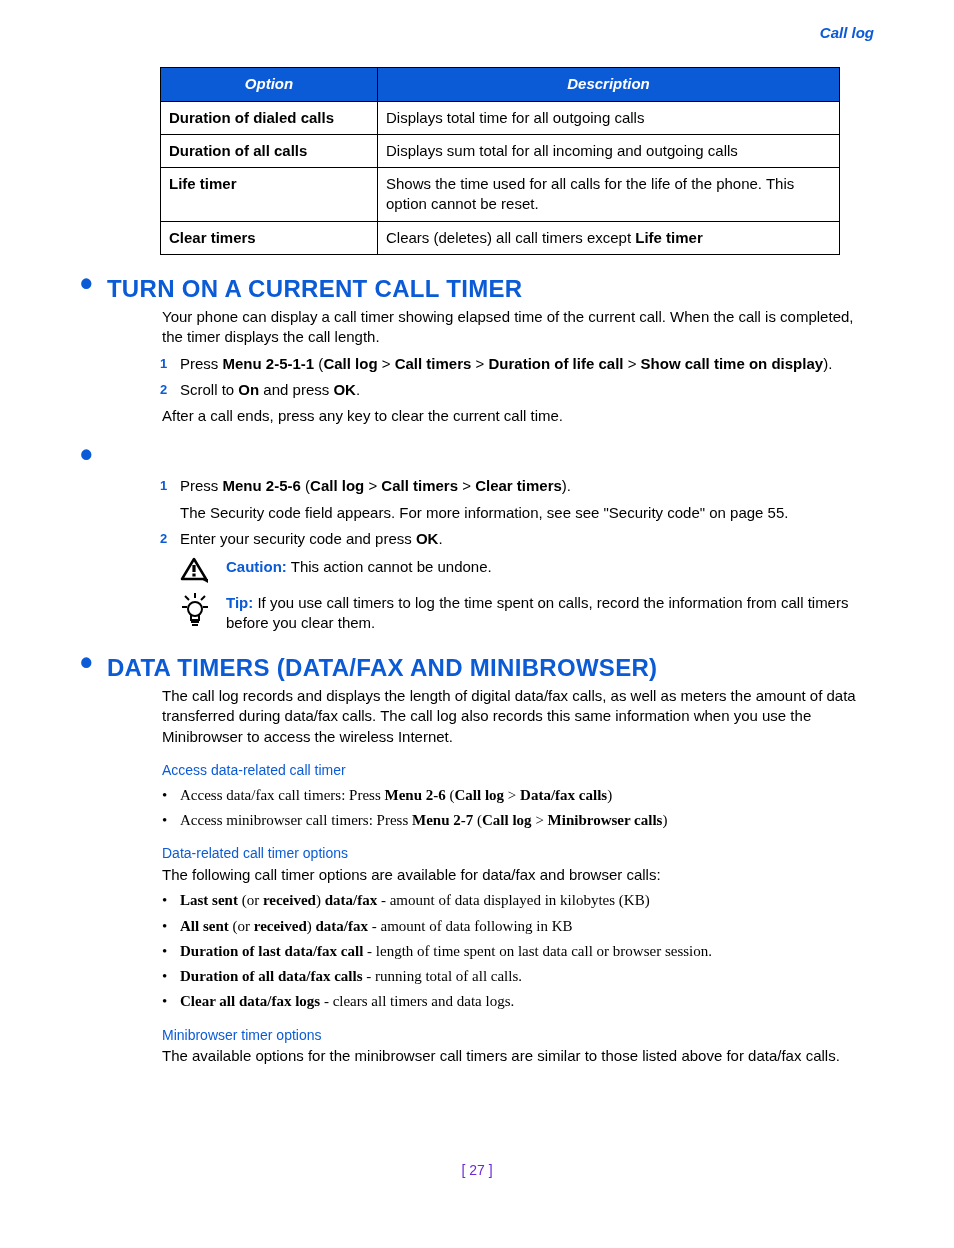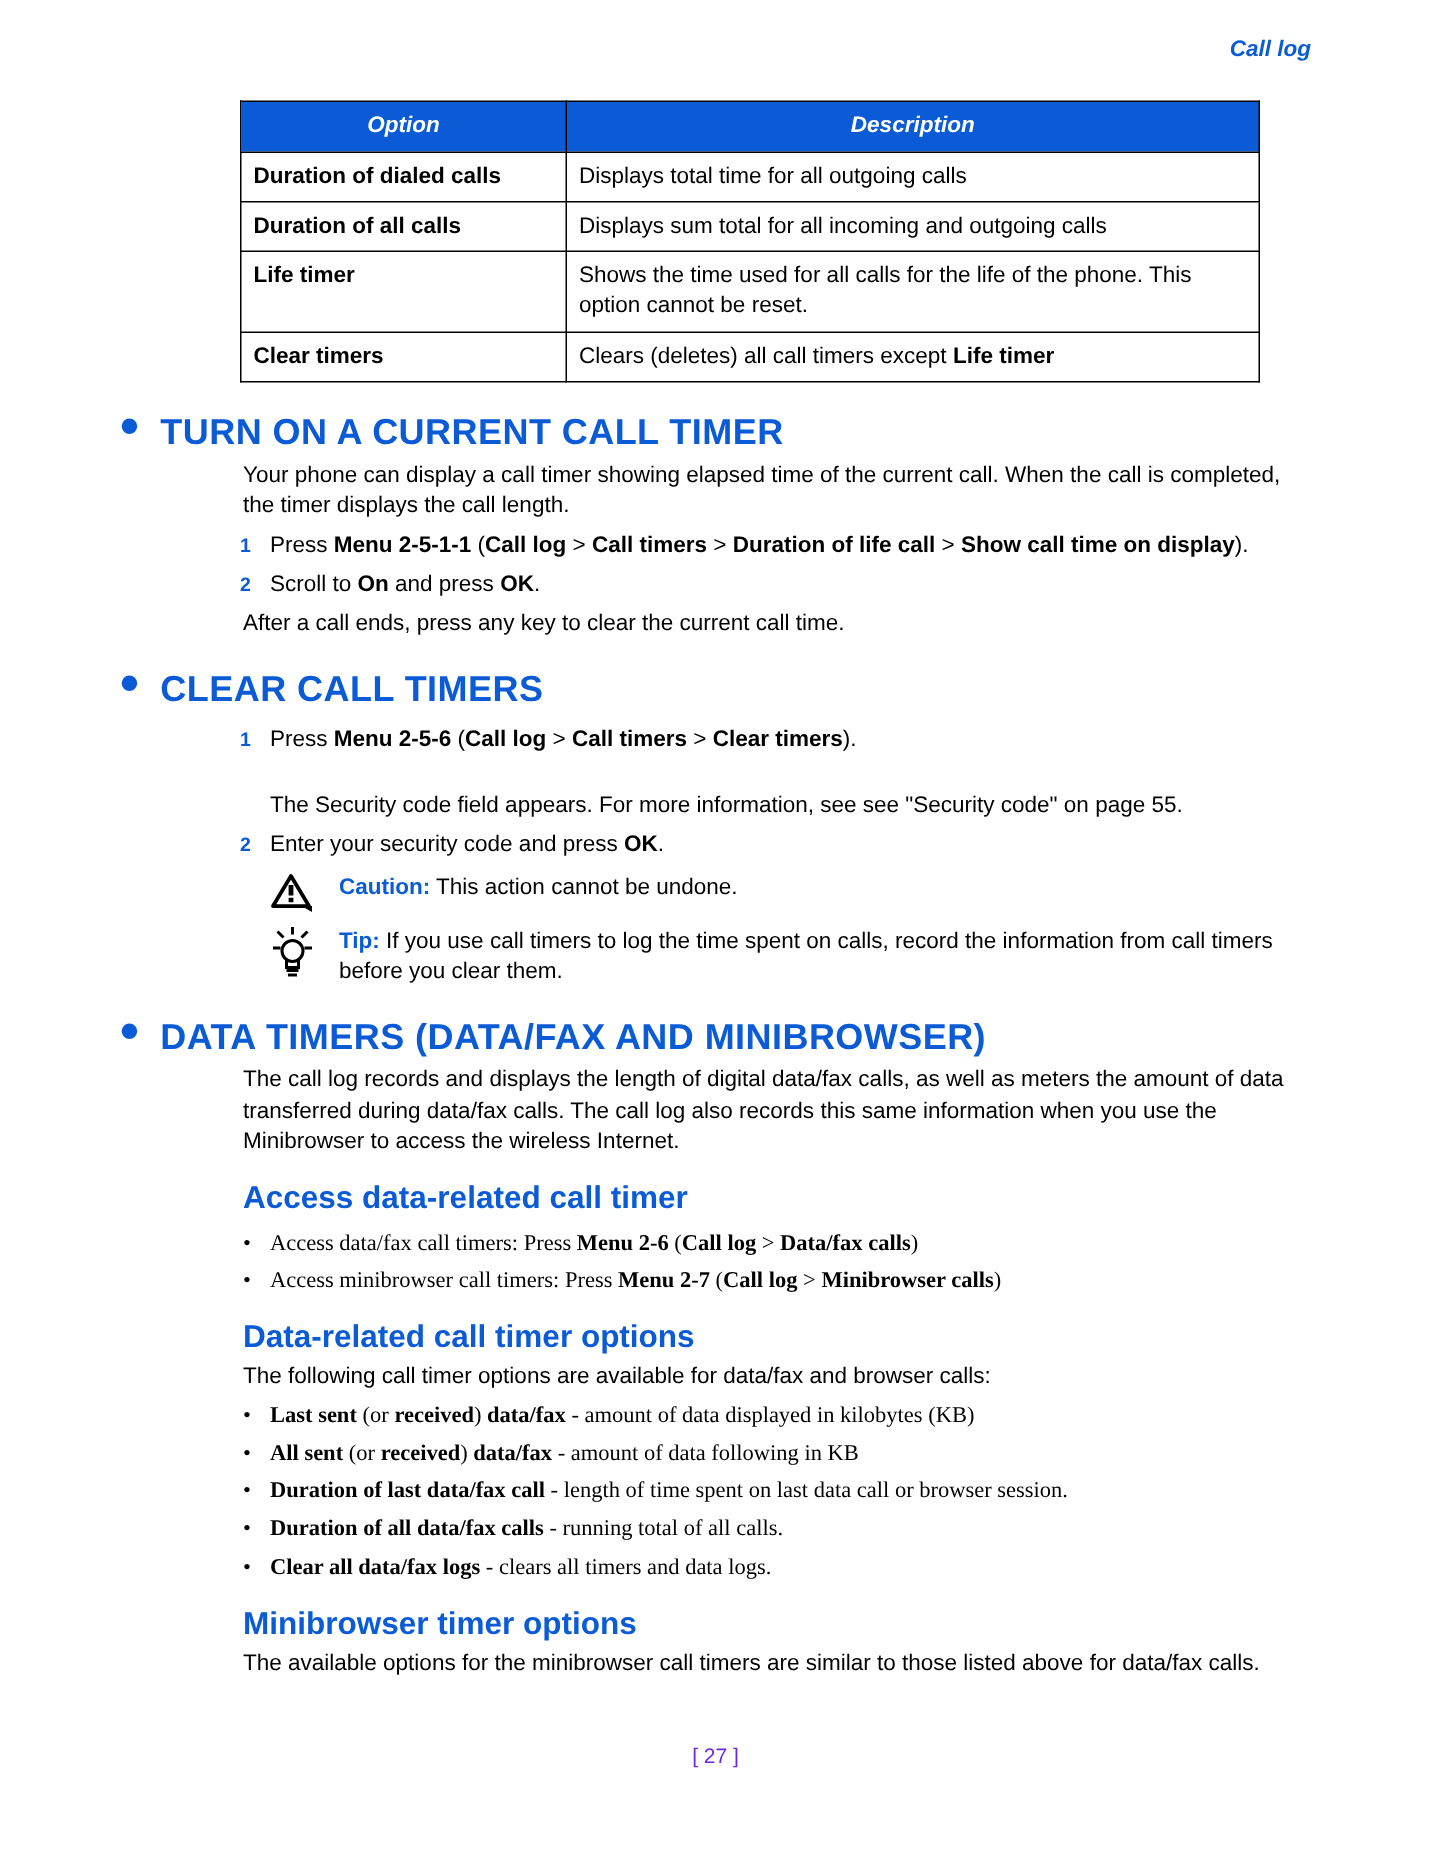--- a/index.html
+++ b/index.html
@@ -61,22 +61,22 @@
   }
   .bullet-blue {
     color: #0b5bd6;
     font-size: 36px;
     line-height: 26px;
     position: relative;
     top: -2px;
   }
   .h3 {
     color: #0b5bd6;
-    font-weight: bold;
-    font-size: 21px;
+    font-weight: normal;
+    font-size: 14px;
     margin: 14px 0 2px 0;
     padding-left: 82px;
   }
   .body-block {
     padding-left: 82px;
     font-size: 15px;
   }
   .num-list {
     list-style: none;
     padding-left: 100px;
@@ -187,26 +187,25 @@
       <span>Press </span><b>Menu 2-5-1-1</b><span> (</span><b>Call log</b><span> &gt; </span><b>Call timers</b><span> &gt; </span><b>Duration of life call</b><span> &gt; </span><b>Show call time on display</b><span>).</span>
     </li>
     <li><span class="num">2</span>
       <span>Scroll to </span><b>On</b><span> and press </span><b>OK</b><span>.</span>
     </li>
   </ol>
   <div class="body-block">After a call ends, press any key to clear the current call time.</div>
 
   <div class="h2">
     <span class="bullet-blue">•</span>
-    <span>CLEAR CALL TIMERS</span>
   </div>
   <ol class="num-list">
     <li><span class="num">1</span>
       <span>Press </span><b>Menu 2-5-6</b><span> (</span><b>Call log</b><span> &gt; </span><b>Call timers</b><span> &gt; </span><b>Clear timers</b><span>).</span>
-      <div style="margin-top:24px;">The Security code field appears. For more information, see see "Security code" on page 55.</div>
+      <div style="margin-top:6px;">The Security code field appears. For more information, see see "Security code" on page 55.</div>
     </li>
     <li><span class="num">2</span>
       <span>Enter your security code and press </span><b>OK</b><span>.</span>
     </li>
   </ol>
   <div class="note-row">
     <div class="icon-col">
       <svg width="30" height="28" viewBox="0 0 30 28">
         <path d="M14 2 L26 22 L2 22 Z" fill="none" stroke="#000" stroke-width="2.5" stroke-linejoin="round"></path>
         <rect x="12.4" y="8" width="3.2" height="7" fill="#000"></rect>

